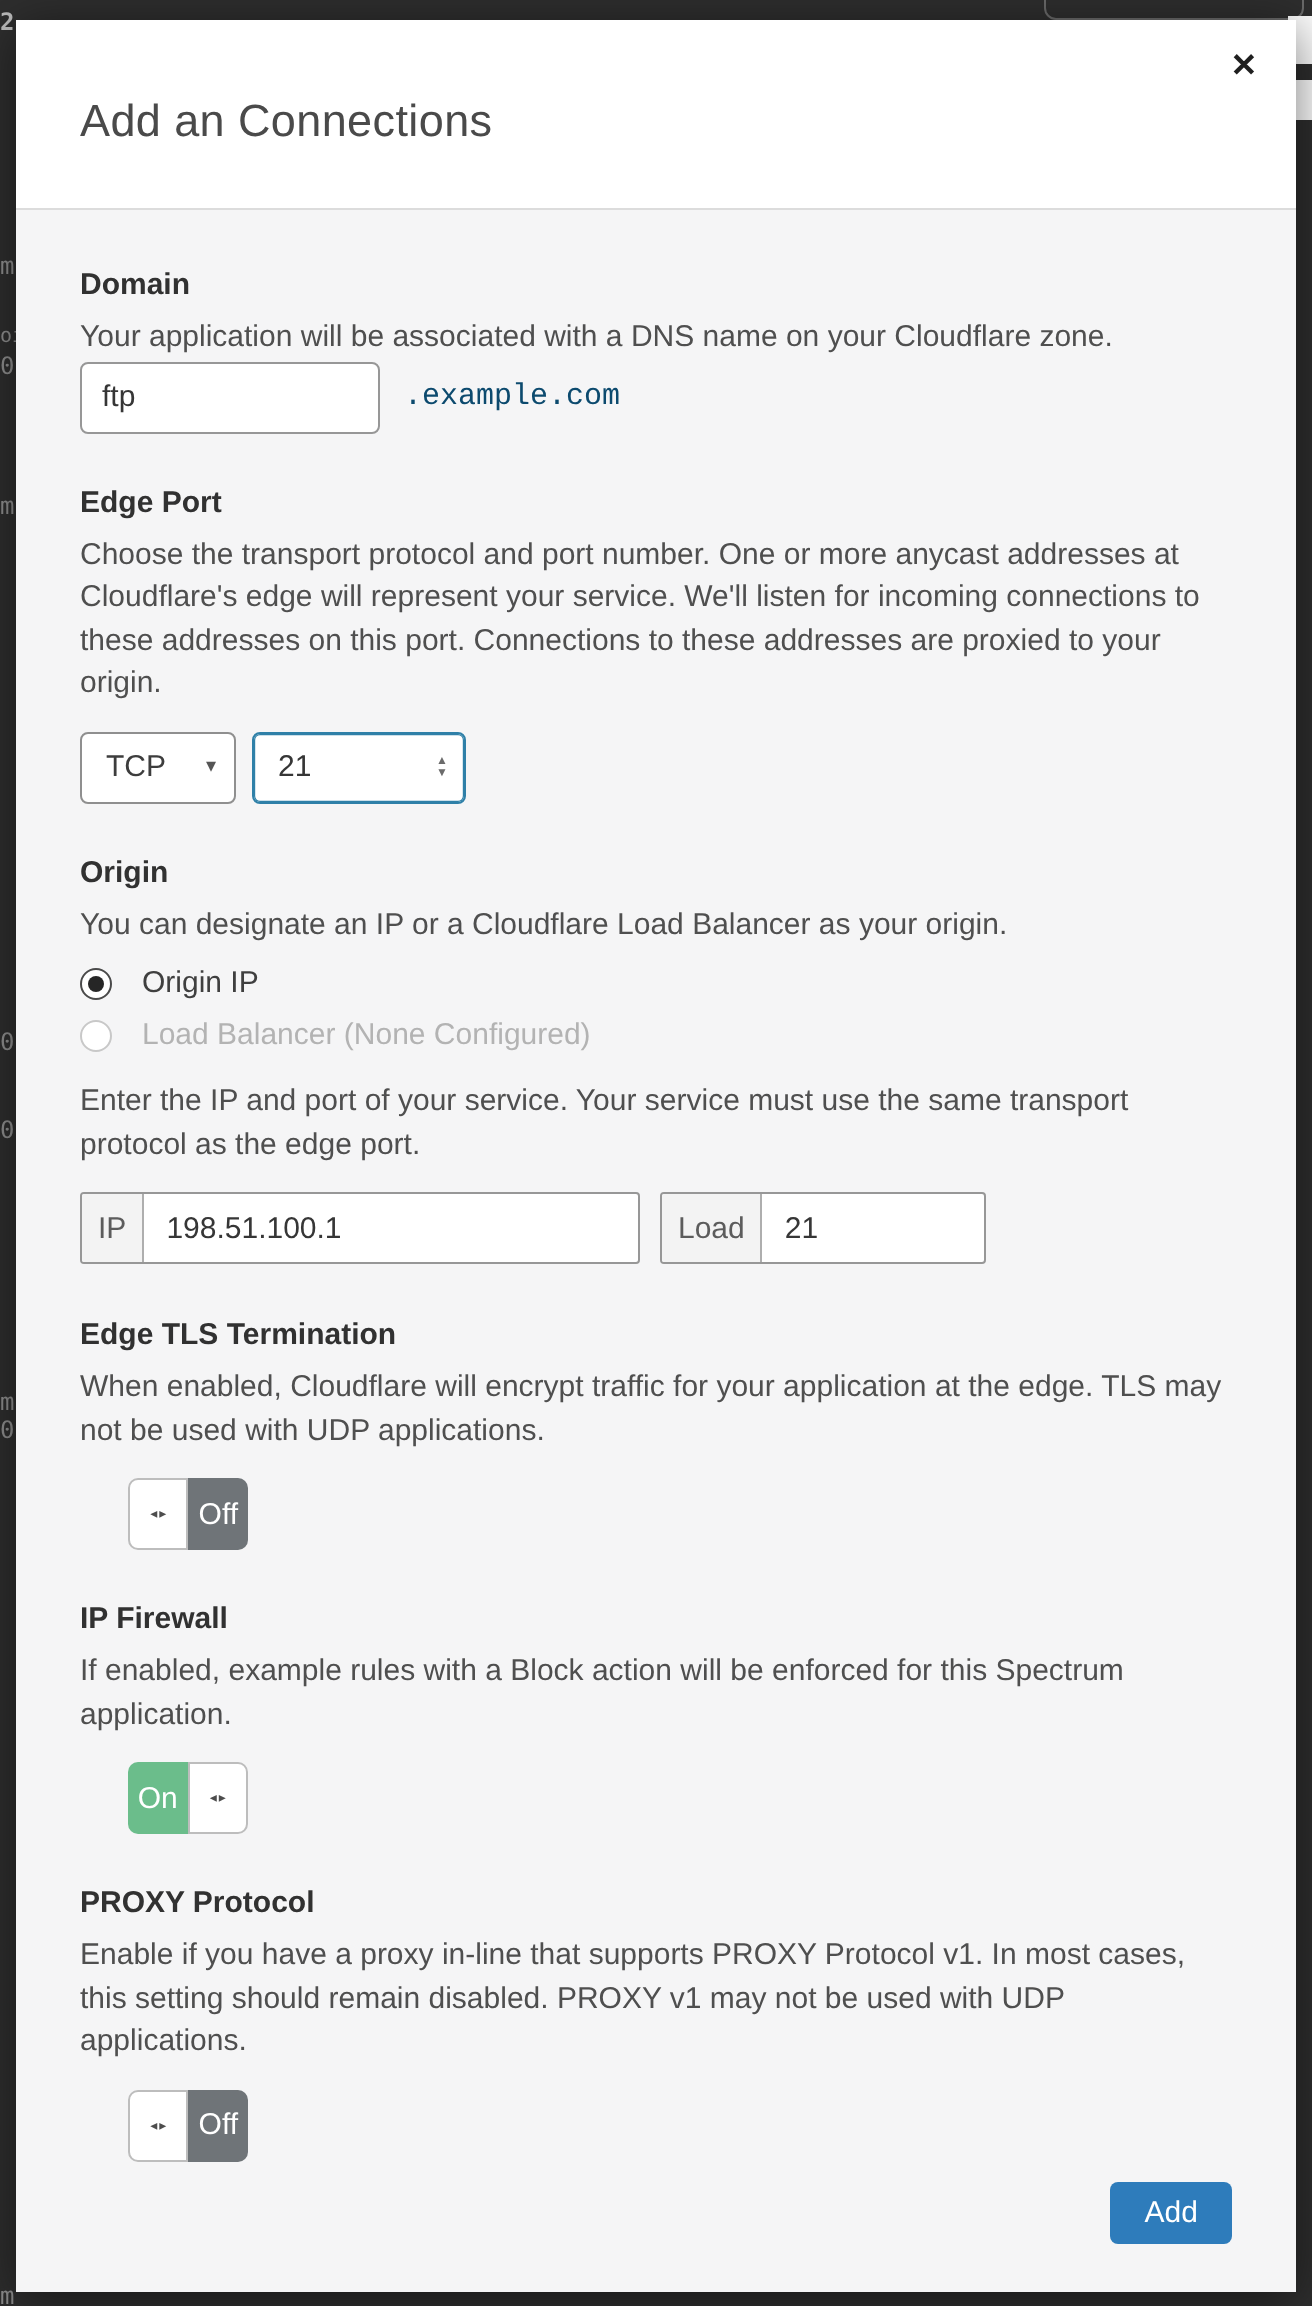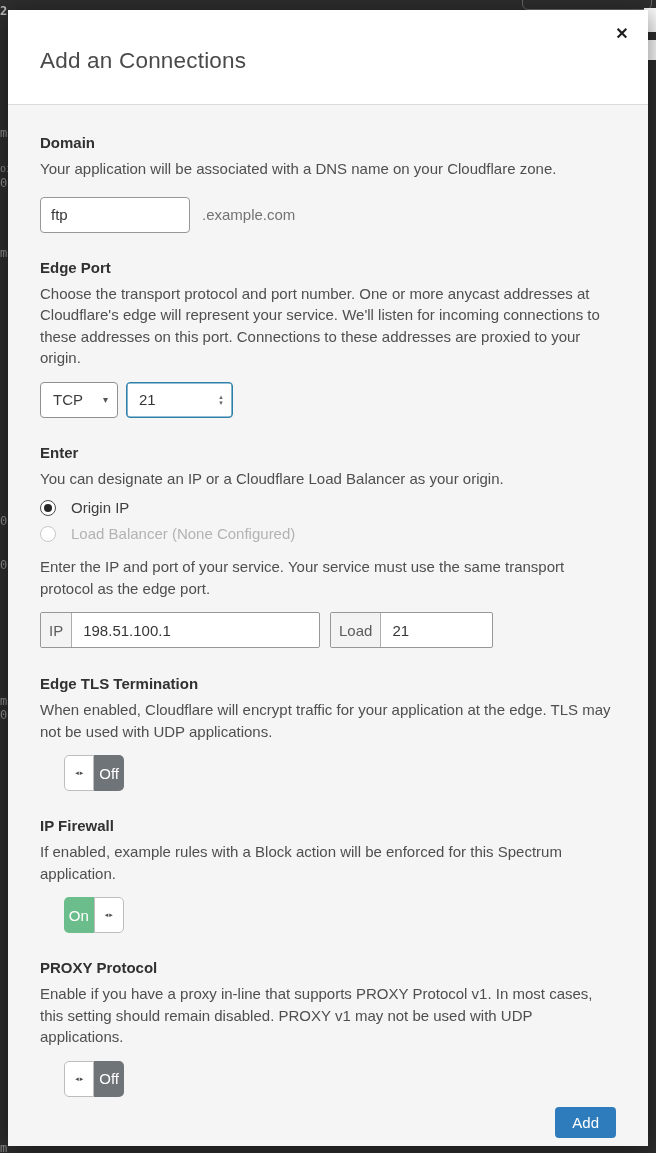--- a/index.html
+++ b/index.html
@@ -78,36 +78,36 @@
     color: #313131;
     margin-bottom: 7px;
   }
   .section-desc {
     font-size: 15px;
     line-height: 21.5px;
     color: #4f4f4f;
     margin-bottom: 13px;
     max-width: 576px;
   }
-  .desc-tight { margin-bottom: 17px; }
+  .desc-tight { margin-bottom: 1px; }
 
   
   .text-input {
     height: 36px;
     border: 1px solid #979797;
     border-radius: 4px;
     background: #fff;
     font-family: inherit;
     font-size: 15px;
     color: #363636;
     padding: 0 10px;
     outline: none;
   }
   .row { display: flex; align-items: center; }
-  .suffix-text { margin-left: 12px; color: #737373; font-size: 15px; }
+  .suffix-text { margin-left: 12px; color: #0c4a6e; font-size: 15px; font-family: Liberation Mono, monospace; }
 
   
   .select-control {
     width: 78px; height: 36px;
     border: 1px solid #8f8f8f;
     border-radius: 4px;
     background: #fff;
     display: flex; align-items: center;
     padding: 0 9px 0 12px;
     cursor: pointer;
@@ -272,21 +272,21 @@
           <span>21</span>
           <span class="spinner">
             <span style="font-size:6px;">▲</span>
             <span style="font-size:6px;">▼</span>
           </span>
         </div>
       </div>
     </div>
 
     <div class="section" style="margin-bottom:27px;">
-      <div class="section-label">Enter</div>
+      <div class="section-label">Origin</div>
       <div class="section-desc desc-tight" style="margin-bottom:10px;">You can designate an IP or a Cloudflare Load Balancer as your origin.</div>
 
       <div class="radio-group">
         <div class="radio-row">
           <span class="radio-circle checked"></span>
           <span class="radio-label">Origin IP</span>
         </div>
         <div class="radio-row">
           <span class="radio-circle disabled"></span>
           <span class="radio-label disabled">Load Balancer (None Configured)</span>

